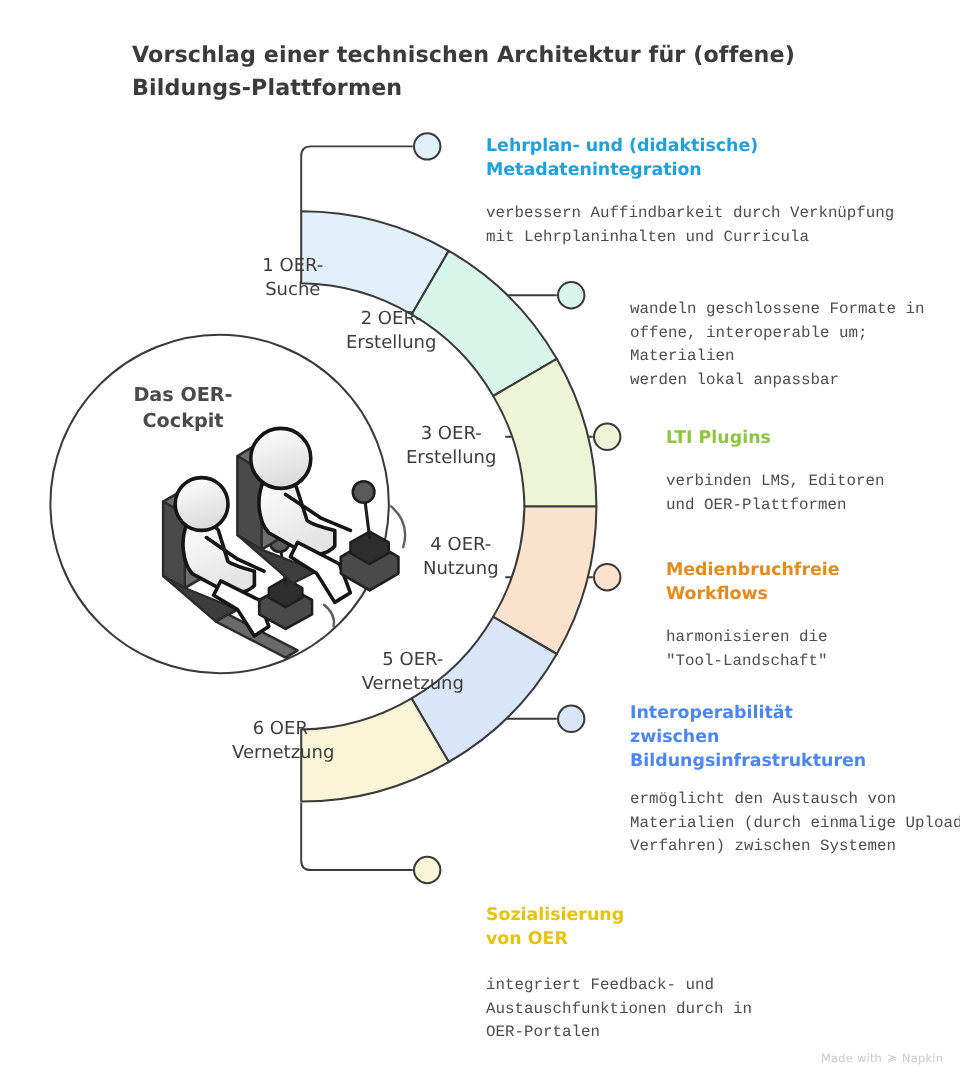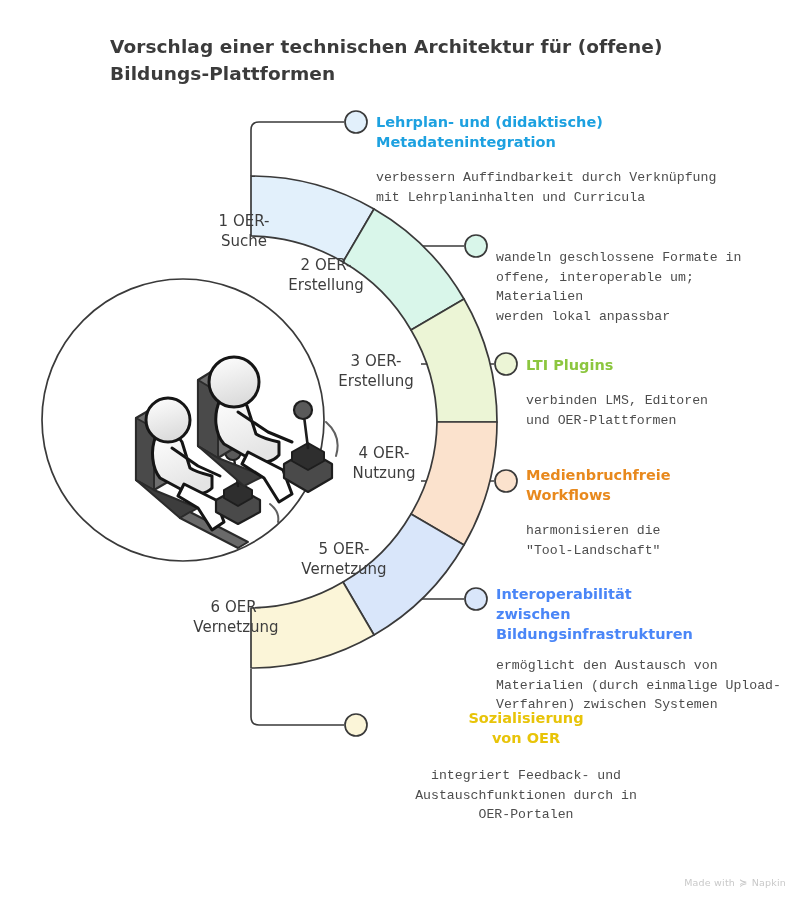--- a/index.html
+++ b/index.html
@@ -65,20 +65,21 @@
     font-size: 16px;
     font-weight: bold;
     line-height: 1.4;
     color: #4a4a4a;
     white-space: pre-line;
   }
 
   
   .callout {
     position: absolute;
+    margin-left: 29px;
   }
   .callout .c-title {
     font-family: "DejaVu Sans", sans-serif;
     font-size: 14.5px;
     font-weight: bold;
     line-height: 1.38;
     white-space: pre-line;
     margin: 0;
   }
   .callout .c-desc {
@@ -233,20 +234,22 @@
 Erstellung</div>
   <div class="seg-label" style="left:318px; top:352px; width:116px;">3 OER-
 Erstellung</div>
   <div class="seg-label" style="left:330px; top:444px; width:108px;">4 OER-
 Nutzung</div>
   <div class="seg-label" style="left:282px; top:540px; width:124px;">5 OER-
 Vernetzung</div>
   <div class="seg-label" style="left:174px; top:598px; width:124px;">6 OER-
 Vernetzung</div>
 
+  <div id="center-label">Das OER-
+Cockpit</div>
 
   <div class="callout" style="left:376px; top:112px; width:350px;">
     <p class="c-title" style="color:#1da1e0;">Lehrplan- und (didaktische)
 Metadatenintegration</p>
     <p class="c-desc" style="margin-top:16px;">verbessern Auffindbarkeit durch Verknüpfung
 mit Lehrplaninhalten und Curricula</p>
   </div>
 
   <div class="callout" style="left:496px; top:232px; width:290px;">
     <p class="c-desc" style="margin-top:16px;">wandeln geschlossene Formate in
@@ -269,21 +272,21 @@
 
   <div class="callout" style="left:496px; top:584px; width:292px;">
     <p class="c-title" style="color:#4a86f7;">Interoperabilität
 zwischen
 Bildungsinfrastrukturen</p>
     <p class="c-desc" style="margin-top:12px;">ermöglicht den Austausch von
 Materialien (durch  einmalige Upload-
 Verfahren) zwischen Systemen</p>
   </div>
 
-  <div class="callout" style="left:376px; top:708px; width:300px;text-align:center;">
+  <div class="callout" style="left:376px; top:753px; width:300px;">
     <p class="c-title" style="color:#e8c409;">Sozialisierung
 von OER</p>
     <p class="c-desc" style="margin-top:18px;">integriert Feedback- und
 Austauschfunktionen durch in
 OER-Portalen</p>
   </div>
 
   <div id="watermark">
     <span>Made with</span>
     <span class="wm-glyph">≽</span>

